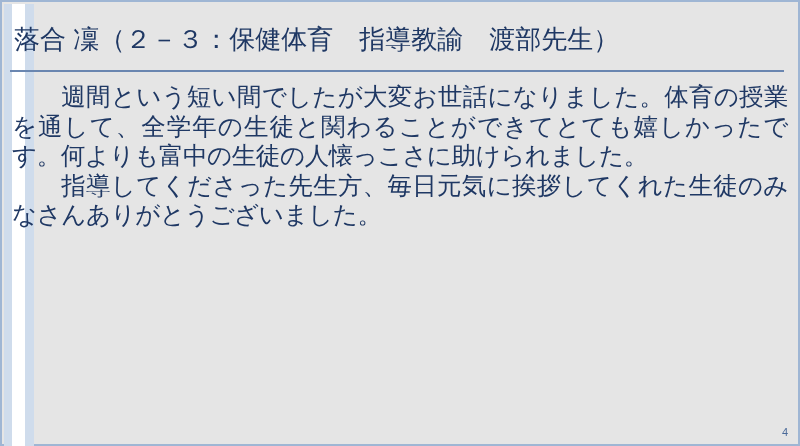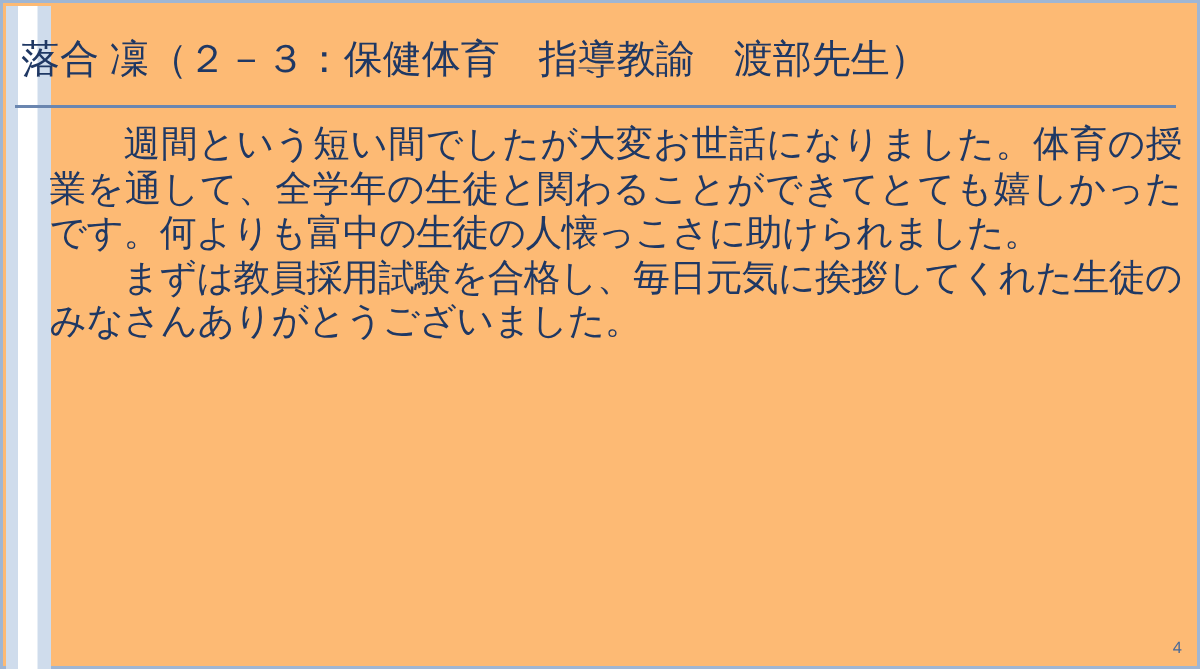--- a/index.html
+++ b/index.html
@@ -11,21 +11,21 @@
     width: 800px;
     height: 446px;
     font-family: "Liberation Sans", sans-serif;
     overflow: hidden;
   }
   #slide {
     position: relative;
     width: 800px;
     height: 446px;
     box-sizing: border-box;
-    background: #fdba74;
+    background: #e5e5e5;
     border: 2px solid #9fb6d4;
   }
   
   #left-band {
     position: absolute;
     left: 2px;
     top: 2px;
     width: 30px;
     height: 442px;
     background: #cfdcec;
@@ -76,21 +76,20 @@
     letter-spacing: -0.4px;
   }
   #body-text p {
     margin: 0;
     padding: 0;
     text-align: justify;
     text-justify: inter-character;
   }
   #body-text p.indent {
     text-indent: 1em;
-    margin-left: 21px;
   }
   #page-number {
     position: absolute;
     right: 10px;
     bottom: 6px;
     font-size: 11px;
     color: #4a6a99;
   }
 </style>
 </head>
@@ -102,20 +101,20 @@
   <div id="left-band-inner"></div>
 
   <div id="content">
 
     <div id="title">落合 凜（２－３：保健体育　指導教諭　渡部先生）</div>
 
     <div id="title-underline"></div>
 
     <div id="body-text">
       <p class="indent">　週間という短い間でしたが大変お世話になりました。体育の授業を通して、全学年の生徒と関わることができてとても嬉しかったです。何よりも富中の生徒の人懐っこさに助けられました。</p>
-      <p class="indent">　まずは教員採用試験を合格し、毎日元気に挨拶してくれた生徒のみなさんありがとうございました。</p>
+      <p class="indent">　指導してくださった先生方、毎日元気に挨拶してくれた生徒のみなさんありがとうございました。</p>
     </div>
 
   </div>
 
   <div id="page-number">4</div>
 
 </div>
 
 </body></html>

